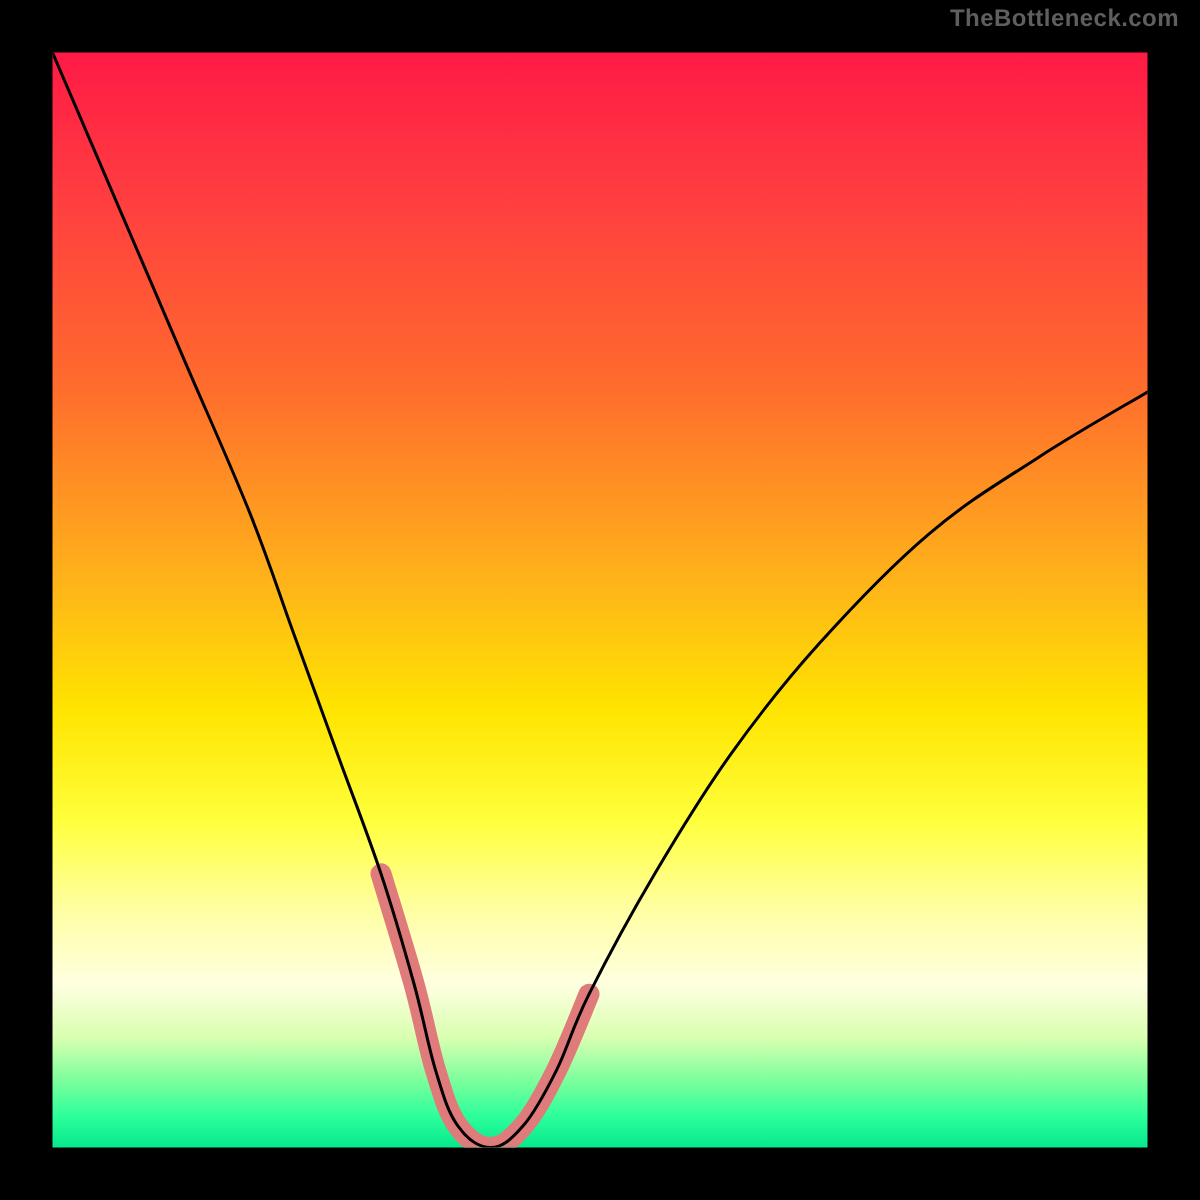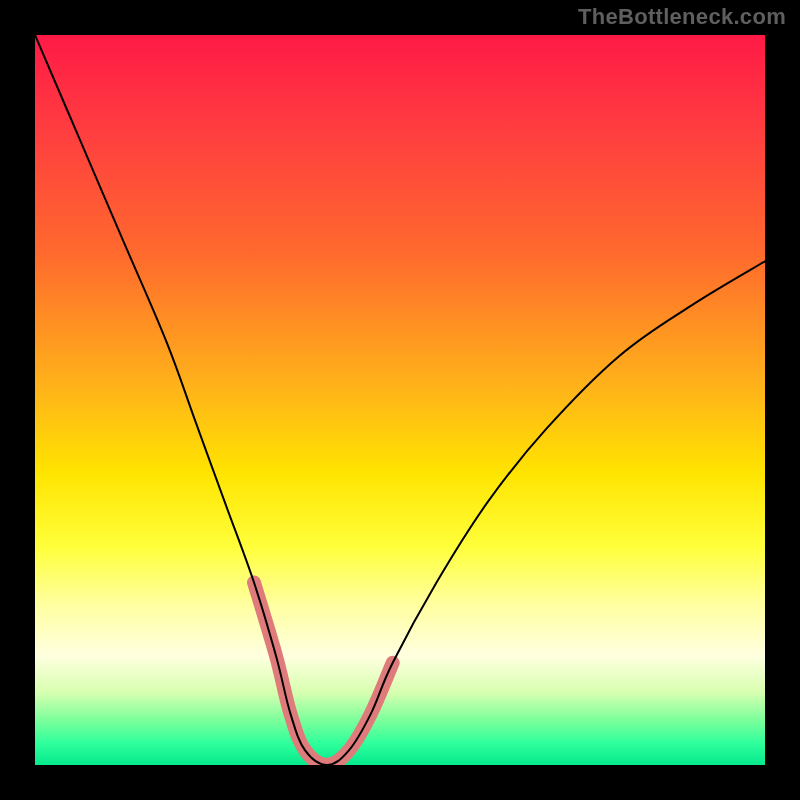--- a/index.html
+++ b/index.html
@@ -15,21 +15,21 @@
     position: relative;
     width: 800px;
     height: 800px;
     background: #000;
   }
   .watermark {
     position: absolute;
     top: 4px;
     right: 14px;
     color: #5f5f5f;
-    font-size: 22px;
+    font-size: 16px;
     font-weight: 600;
     letter-spacing: 0.3px;
     z-index: 5;
     pointer-events: none;
   }
   .plot-area {
     position: absolute;
     left: 35px;
     top: 35px;
     width: 730px;

